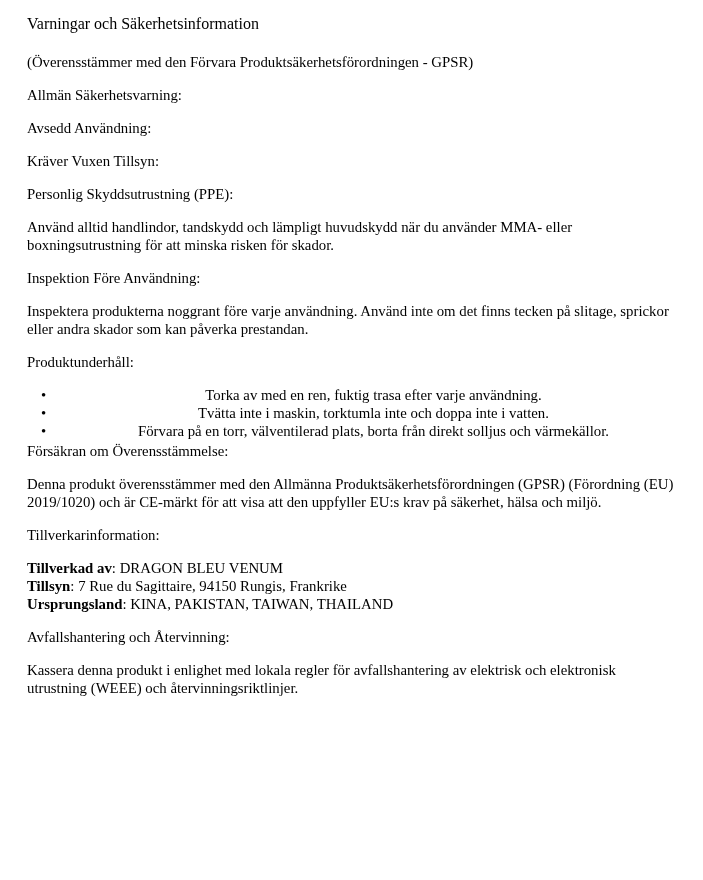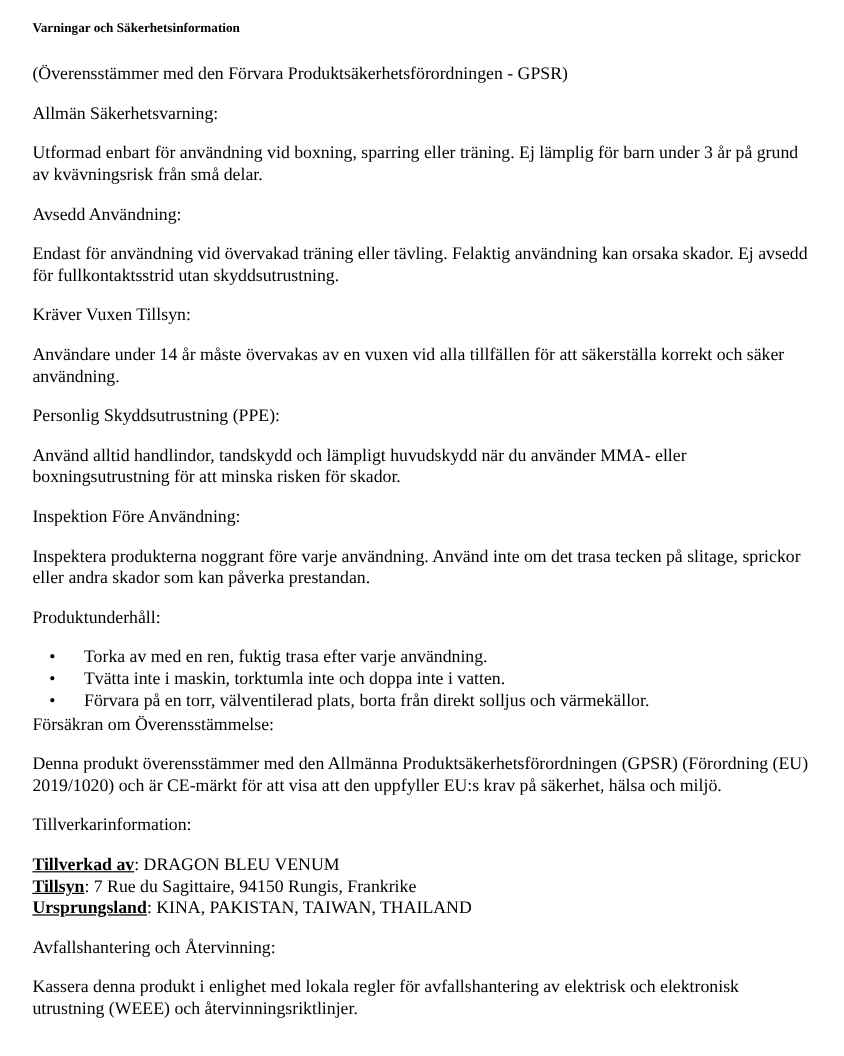--- a/index.html
+++ b/index.html
@@ -10,23 +10,23 @@
     font-family: "Liberation Serif", "DejaVu Serif", serif;
     font-size: 14.8px;
     line-height: 18px;
     color: #000000;
     overflow: hidden;
   }
   .doc {
     padding: 14px 26px 0 27px;
   }
   .doc-title {
-    font-size: 11px;
+    font-size: 16px;
     line-height: 20px;
-    font-weight: bold;
+    font-weight: normal;
     margin: 0 0 19px 0;
   }
   .para, .section-heading {
     margin: 0 0 15px 0;
   }
   .section-heading {
     font-weight: normal;
     font-size: 14.8px;
   }
   .block { display: block; }
@@ -37,58 +37,56 @@
     vertical-align: -2px;
     margin-right: 5px;
   }
   ul.bullet-list {
     list-style: none;
     margin: 0 0 2px 0;
   }
   ul.bullet-list li {
     position: relative;
     padding-left: 43px;
+    text-align: center;
   }
   ul.bullet-list li::before {
     content: "\2022";
     position: absolute;
     left: 14px;
     top: 0;
   }
   .tight-heading {
     margin-bottom: 15px;
   }
-  .mfg-line strong { font-weight: bold; text-decoration: underline; }
+  .mfg-line strong { font-weight: bold; }
 </style>
 </head>
 <body>
 
 <div class="doc">
 
   <h1 class="doc-title">Varningar och Säkerhetsinformation</h1>
 
   <p class="para">(Överensstämmer med den Förvara Produktsäkerhetsförordningen - GPSR)</p>
 
   <h2 class="section-heading">Allmän Säkerhetsvarning:</h2>
 
   <p class="para">
-    <span class="block">Utformad enbart för användning vid boxning, sparring eller träning. Ej lämplig för barn under 3 år på grund av kvävningsrisk från små delar.</span>
   </p>
 
   <h2 class="section-heading">Avsedd Användning:</h2>
-  <p class="para">Endast för användning vid övervakad träning eller tävling. Felaktig användning kan orsaka skador. Ej avsedd för fullkontaktsstrid utan skyddsutrustning.</p>
 
   <h2 class="section-heading">Kräver Vuxen Tillsyn:</h2>
-  <p class="para">Användare under 14 år måste övervakas av en vuxen vid alla tillfällen för att säkerställa korrekt och säker användning.</p>
 
   <h2 class="section-heading">Personlig Skyddsutrustning (PPE):</h2>
   <p class="para">Använd alltid handlindor, tandskydd och lämpligt huvudskydd när du använder MMA- eller boxningsutrustning för att minska risken för skador.</p>
 
   <h2 class="section-heading">Inspektion Före Användning:</h2>
-  <p class="para">Inspektera produkterna noggrant före varje användning. Använd inte om det trasa tecken på slitage, sprickor eller andra skador som kan påverka prestandan.</p>
+  <p class="para">Inspektera produkterna noggrant före varje användning. Använd inte om det finns tecken på slitage, sprickor eller andra skador som kan påverka prestandan.</p>
 
   <h2 class="section-heading">Produktunderhåll:</h2>
   <ul class="bullet-list">
     <li>Torka av med en ren, fuktig trasa efter varje användning.</li>
     <li>Tvätta inte i maskin, torktumla inte och doppa inte i vatten.</li>
     <li>Förvara på en torr, välventilerad plats, borta från direkt solljus och värmekällor.</li>
   </ul>
 
   <h2 class="section-heading tight-heading">Försäkran om Överensstämmelse:</h2>
   <p class="para">Denna produkt överensstämmer med den Allmänna Produktsäkerhetsförordningen (GPSR) (Förordning (EU) 2019/1020) och är CE-märkt för att visa att den uppfyller EU:s krav på säkerhet, hälsa och miljö.</p>

